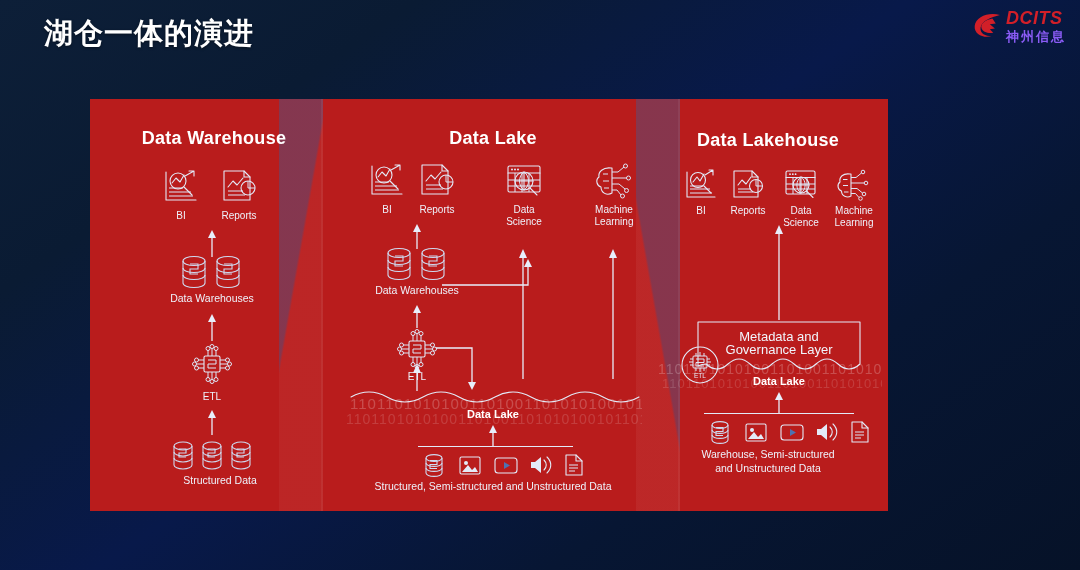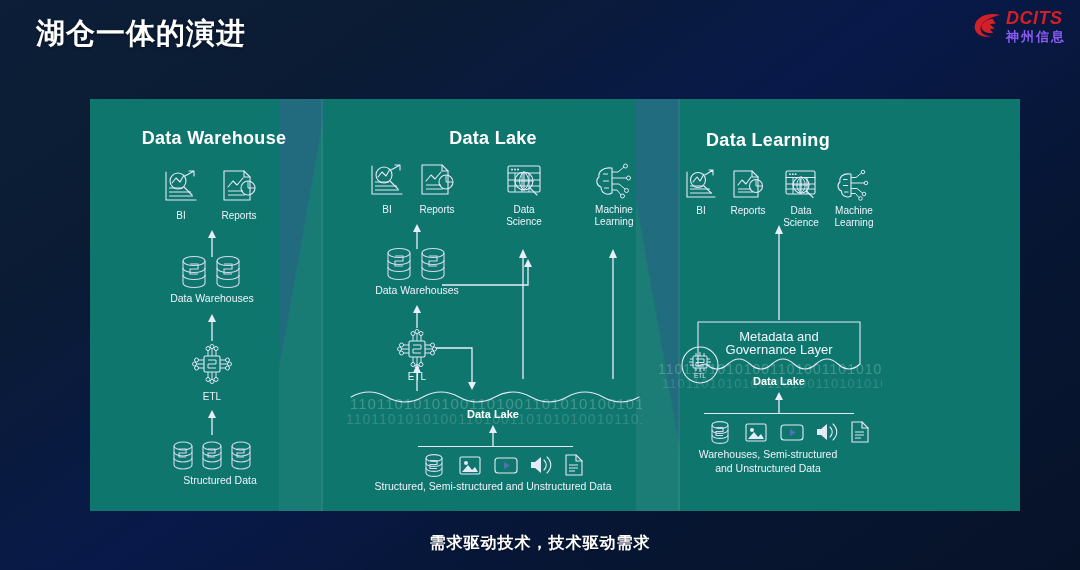--- a/index.html
+++ b/index.html
@@ -6,34 +6,34 @@
   html,body { width:1080px; height:570px; overflow:hidden; }
   body {
     font-family:"Liberation Sans", sans-serif;
     background:linear-gradient(145deg,#0d1f38 0%,#0a1b33 22%,#08194a 48%,#071633 72%,#061228 100%);
     position:relative;
   }
   .slide { position:absolute; inset:0; }
 
   
   .title {
-    position:absolute; left:36px; top:14px;
+    position:absolute; left:44px; top:14px;
     font-size:29px; font-weight:bold; color:#ffffff;
     letter-spacing:1px; text-shadow:0 1px 3px rgba(0,0,0,.45);
   }
   .logo { position:absolute; right:14px; top:9px; display:flex; align-items:center; }
   .logo .mark { width:34px; height:32px; }
   .logo .words { display:flex; flex-direction:column; line-height:1; }
   .logo .words .en { font-size:18px; font-weight:bold; font-style:italic; color:#d21f28; letter-spacing:.5px; }
   .logo .words .cn { font-size:13px; font-weight:bold; color:#8b5cf6; letter-spacing:2px; margin-top:3px; }
 
   
   .card {
-    position:absolute; left:90px; top:99px; width:930px; height:412px;
-    background:#0f766e; overflow:hidden;
+    position:absolute; left:90px; top:99px; width:798px; height:412px;
+    background:#b91c1c; overflow:hidden;
   }
   .seam { position:absolute; top:0; height:100%; width:44px; }
   .seam.a { left:189px; background:linear-gradient(100deg,rgba(60,92,150,.42) 0%, rgba(60,92,150,.42) 40%, rgba(255,255,255,.045) 42%, rgba(255,255,255,.045) 100%); }
   .seam.b { left:546px; background:linear-gradient(80deg,rgba(255,255,255,.05) 0%, rgba(255,255,255,.05) 46%, rgba(60,92,150,.40) 48%, rgba(60,92,150,.40) 100%); }
   .seamline { position:absolute; top:0; height:100%; width:2px; background:rgba(255,255,255,.06); }
 
   .panel { position:absolute; top:0; height:100%; }
   .p1 { left:0;   width:248px; }
   .p2 { left:248px; width:310px; }
   .p3 { left:558px; width:240px; }
@@ -365,21 +365,21 @@
       </svg>
       <svg style="position:absolute;left:225px;top:354px" width="22" height="24">
         <path class="ln" d="M3 2 H13 L19 8 V22 H3 Z"></path>
         <path class="ln" d="M13 2 V8 H19"></path>
         <path class="ln2" d="M6 12 H15 M6 15 H15 M6 18 H12"></path>
       </svg>
       <div class="lbl big" style="left:0;top:381px;width:310px">Structured, Semi-structured and Unstructured Data</div>
     </div>
 
     <div class="panel p3">
-      <div class="ptitle" style="top:31px">Data Learning</div>
+      <div class="ptitle" style="top:31px">Data Lakehouse</div>
 
       <svg style="position:absolute;left:35px;top:69px" width="36" height="34">
         <path class="ln" d="M4 4 V29 H32"></path>
         <path class="ln2" d="M7 25 H29 M7 21 H27 M7 18 H20"></path>
         <circle class="ln" cx="15" cy="12" r="7.5"></circle>
         <path class="ln" d="M10 14 L14 9 L17 13 L21 6"></path>
         <path class="ln" d="M21 18 L28 25"></path>
         <path class="ln" d="M22 7 L30 2 M30 2 L26 2 M30 2 L30 7"></path>
       </svg>
       <div class="lbl" style="left:28px;top:106px;width:50px">BI</div>
@@ -486,20 +486,19 @@
         <path class="ln" d="M16 6 C19 9 19 13 16 16"></path>
         <path class="ln" d="M19 3 C24 8 24 14 19 19"></path>
       </svg>
       <svg style="position:absolute;left:201px;top:321px" width="22" height="24">
         <path class="ln" d="M3 2 H13 L19 8 V22 H3 Z"></path>
         <path class="ln" d="M13 2 V8 H19"></path>
         <path class="ln2" d="M6 12 H15 M6 15 H15 M6 18 H12"></path>
       </svg>
 
       <div class="lbl big" style="left:0;top:348px;width:240px;line-height:14px">
-        <div>Warehouses, Semi-structured</div>
+        <div>Warehouse, Semi-structured</div>
         <div>and Unstructured Data</div>
       </div>
     </div>
   </div>
 
-  <div class="footer">需求驱动技术，技术驱动需求</div>
 </div>
 
 </body></html>

